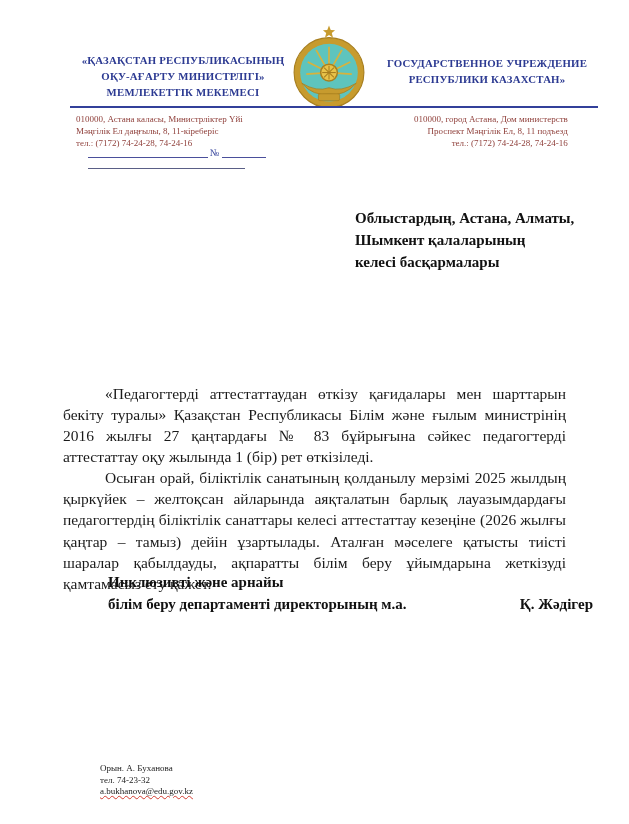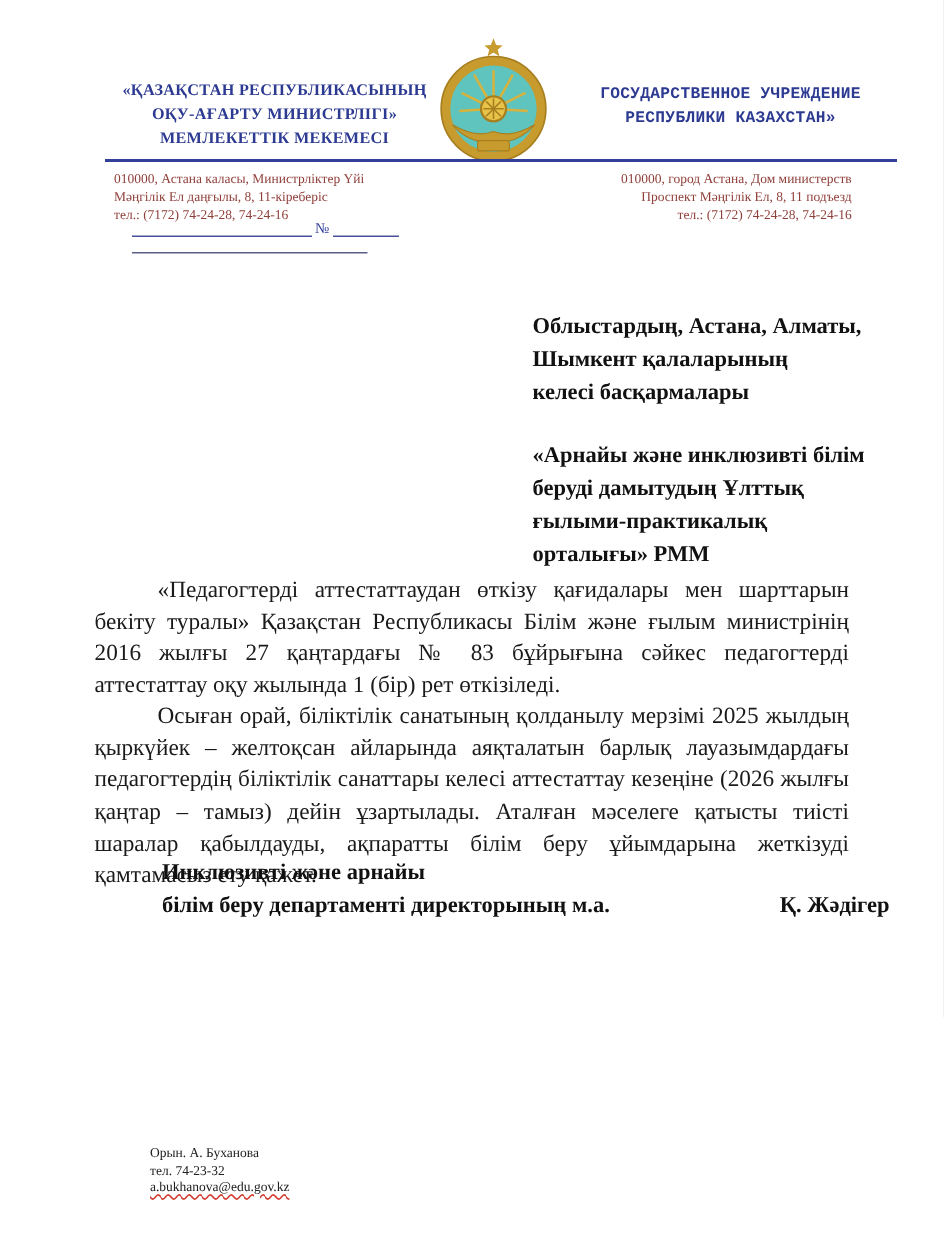--- a/index.html
+++ b/index.html
@@ -5,21 +5,21 @@
   html,body { margin:0; padding:0; background:#e8e8e8; }
   .page {
     position:relative; width:629px; height:824px; margin:0 auto;
     background:#ffffff; font-family:"Liberation Serif", serif; color:#1a1a1a;
     overflow:hidden;
   }
   
   .org { position:absolute; font-weight:bold; color:#2c3a92; text-align:center;
          font-size:10.8px; line-height:1.5; letter-spacing:0.2px; }
   .org-left  { left:66px;  top:52px; width:234px; }
-  .org-right { left:376px; top:55px; width:222px;font-family:Liberation Mono, monospace; }
+  .org-right { left:376px; top:55px; width:222px; }
   .emblem { position:absolute; left:291px; top:24px; width:76px; height:88px; }
   .head-rule { position:absolute; left:70px; top:106px; width:528px;
                border-top:2px solid #32409a; }
   .addr { position:absolute; font-size:9px; color:#8f3f3a; line-height:1.35; }
   .addr-left  { left:76px;  top:113px; }
   .addr-right { left:414px; top:113px;text-align:right; }
   
   .num-row { position:absolute; left:88px; top:144px; display:flex;
              align-items:flex-end; color:#32409a; font-size:10px; }
   .blank { border-bottom:1.3px solid #4a4f9b; height:13px; }
@@ -107,26 +107,20 @@
     <div class="blank blank-b"></div>
   </div>
   <div class="date-line"></div>
 
   <div class="recipient">
     <div class="group">
       <div>Облыстардың, Астана, Алматы,</div>
       <div>Шымкент қалаларының</div>
       <div>келесі басқармалары</div>
     </div>
-    <div class="group">
-      <div>«Арнайы және инклюзивті білім</div>
-      <div>беруді дамытудың Ұлттық</div>
-      <div>ғылыми-практикалық</div>
-      <div>орталығы» РММ</div>
-    </div>
   </div>
 
   <div class="body-text">
     <p>«Педагогтерді аттестаттаудан өткізу қағидалары мен шарттарын бекіту туралы» Қазақстан Республикасы Білім және ғылым министрінің 2016 жылғы 27 қаңтардағы № 83 бұйрығына сәйкес педагогтерді аттестаттау оқу жылында 1 (бір) рет өткізіледі.</p>
     <p>Осыған орай, біліктілік санатының қолданылу мерзімі 2025 жылдың қыркүйек – желтоқсан айларында аяқталатын барлық лауазымдардағы педагогтердің біліктілік санаттары келесі аттестаттау кезеңіне (2026 жылғы қаңтар – тамыз) дейін ұзартылады. Аталған мәселеге қатысты тиісті шаралар қабылдауды, ақпаратты білім беру ұйымдарына жеткізуді қамтамасыз ету қажет.</p>
   </div>
 
   <div class="signature">
     <div>
       <div>Инклюзивті және арнайы</div>

